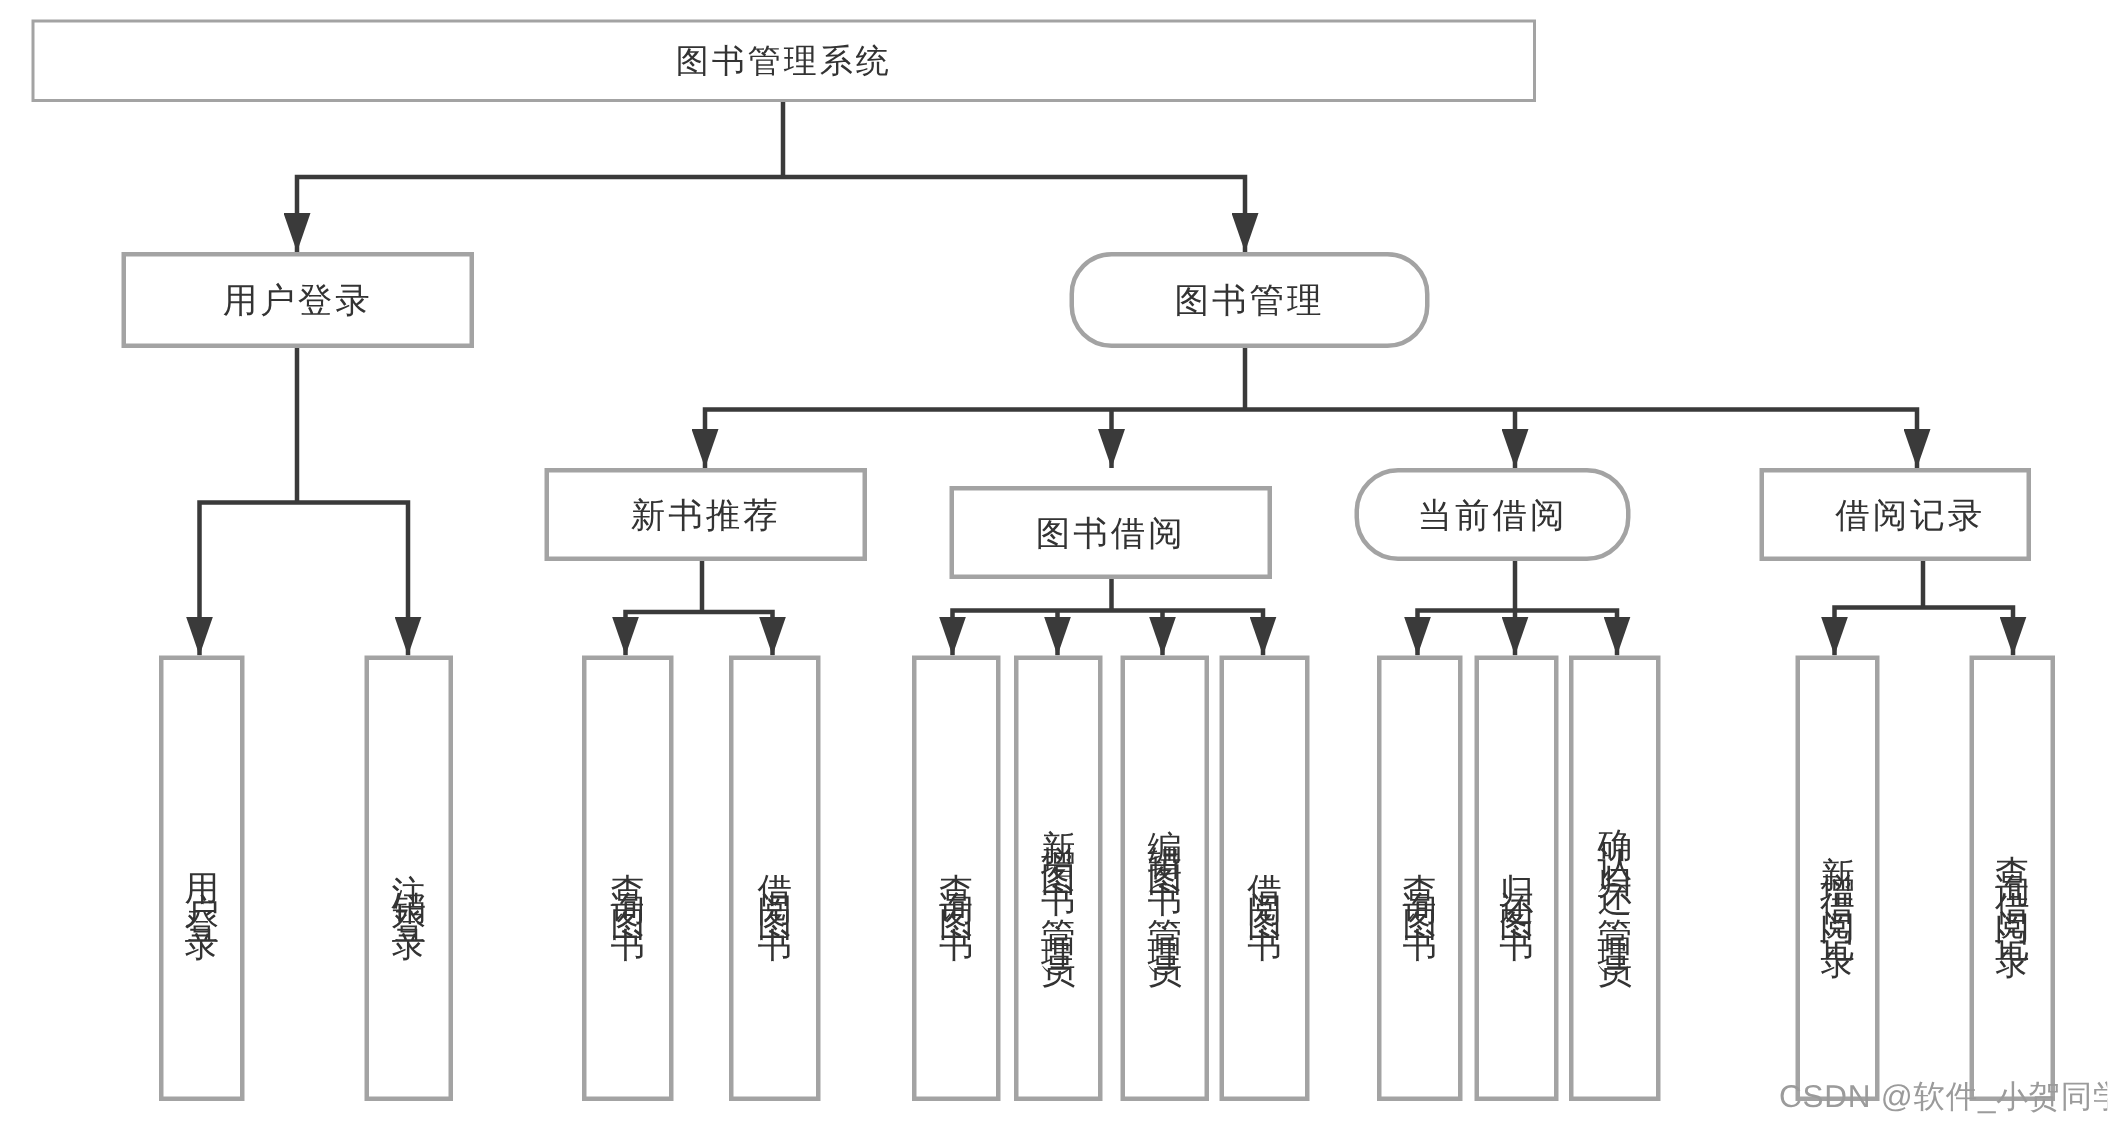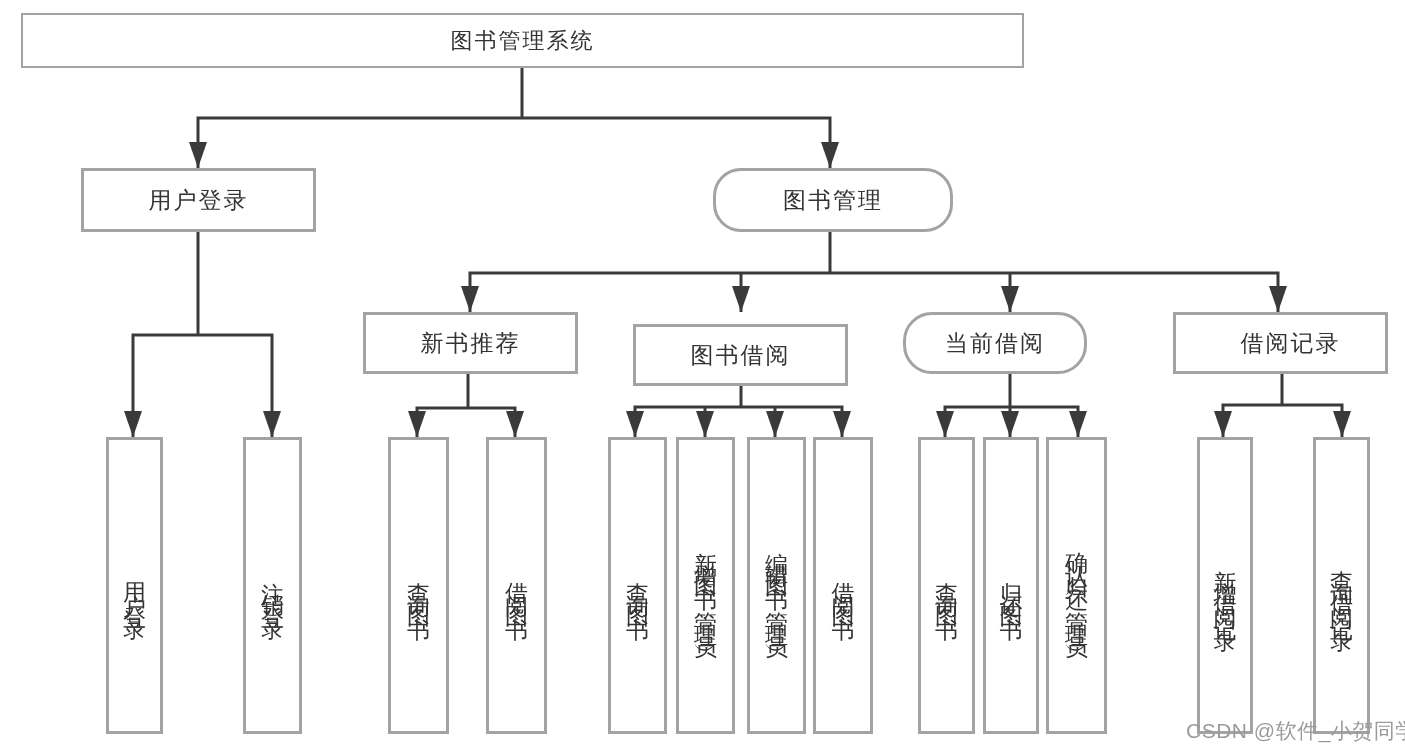--- a/index.html
+++ b/index.html
@@ -66,21 +66,21 @@
   </svg>
 
   <div class="box root" style="left:21px;top:13px;width:1003px;height:55px;">图书管理系统</div>
 
   <div class="box" style="left:81px;top:168px;width:235px;height:64px;">用户登录</div>
   <div class="box" style="left:713px;top:168px;width:240px;height:64px;border-radius:28px;">图书管理</div>
 
   <div class="box" style="left:363px;top:312px;width:215px;height:62px;">新书推荐</div>
   <div class="box" style="left:633px;top:312px;width:215px;height:62px;margin-top:12px;">图书借阅</div>
   <div class="box" style="left:903px;top:312px;width:184px;height:62px;border-radius:29px;">当前借阅</div>
-  <div class="box" style="left:1173px;top:312px;width:215px;height:62px;padding-left:20px;">借阅记录</div>
+  <div class="box" style="left:1173px;top:312px;width:181px;height:62px;padding-left:20px;">借阅记录</div>
 
   <div class="box leaf" style="left:106px;top:437px;width:57px;height:297px;">用户登录</div>
   <div class="box leaf" style="left:243px;top:437px;width:59px;height:297px;">注销登录</div>
 
   <div class="box leaf" style="left:388px;top:437px;width:61px;height:297px;">查询图书</div>
   <div class="box leaf" style="left:486px;top:437px;width:61px;height:297px;">借阅图书</div>
 
   <div class="box leaf" style="left:608px;top:437px;width:59px;height:297px;">查询图书</div>
   <div class="box leaf" style="left:676px;top:437px;width:59px;height:297px;">新增图书（管理员）</div>
   <div class="box leaf" style="left:747px;top:437px;width:59px;height:297px;">编辑图书（管理员）</div>

